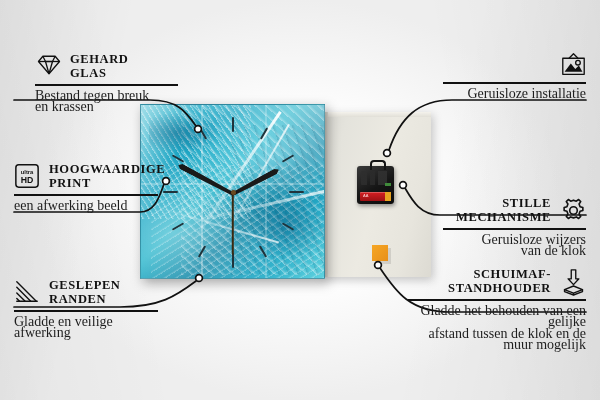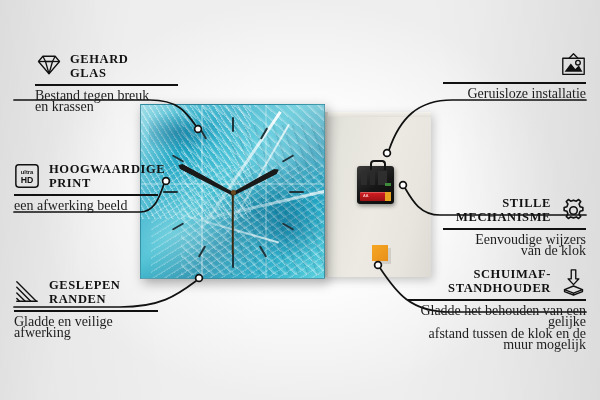--- a/index.html
+++ b/index.html
@@ -285,21 +285,21 @@
         <svg viewBox="0 0 30 30" width="27" height="27">
           <g fill="none" stroke="#111" stroke-width="1.8" stroke-linejoin="round">
             <path d="M15,3.5 l3.1,1.1 2.6,-1.8 2.3,2.3 -1.8,2.6 1.1,3.1 3.1,0.9 0,3.3 -3.1,0.9 -1.1,3.1 1.8,2.6 -2.3,2.3 -2.6,-1.8 -3.1,1.1 -3.1,-1.1 -2.6,1.8 -2.3,-2.3 1.8,-2.6 -1.1,-3.1 -3.1,-0.9 0,-3.3 3.1,-0.9 1.1,-3.1 -1.8,-2.6 2.3,-2.3 2.6,1.8 z"></path>
             <circle cx="15" cy="15" r="4.2"></circle>
           </g>
         </svg>
       </span>
     </div>
     <div class="co-rule" style="width:143px;margin-left:2px;"></div>
     <div class="co-desc">
-      <div>Eenvoudige wijzers</div>
+      <div>Geruisloze wijzers</div>
       <div>van de klok</div>
     </div>
   </div>
 
   <div class="callout right" style="left:406px;top:267px;width:180px;">
     <div class="co-head">
       <div>
         <div class="co-title">SCHUIMAF-</div>
         <div class="co-title">STANDHOUDER</div>
       </div>

